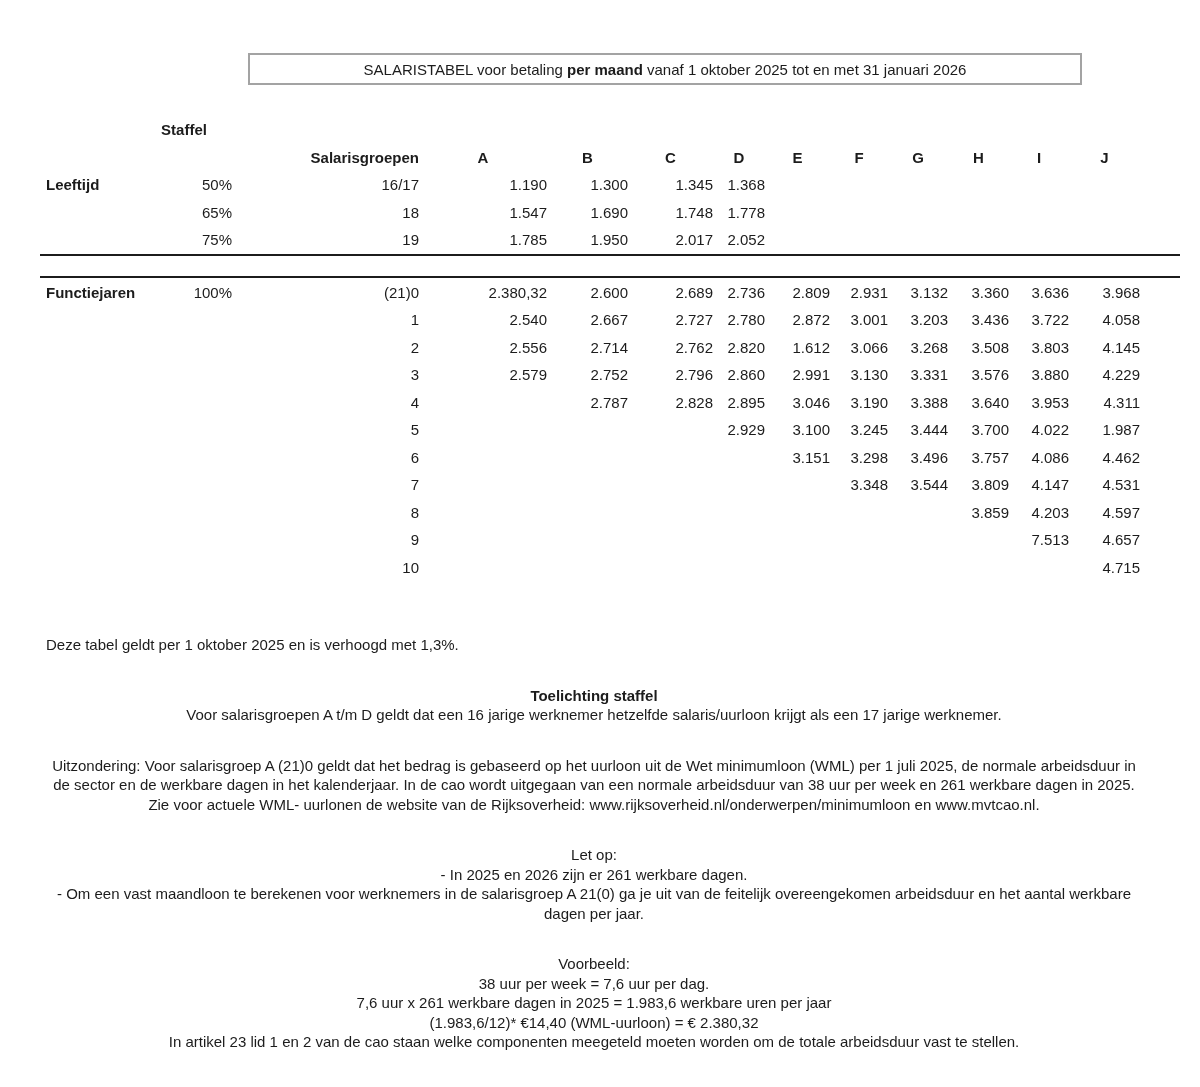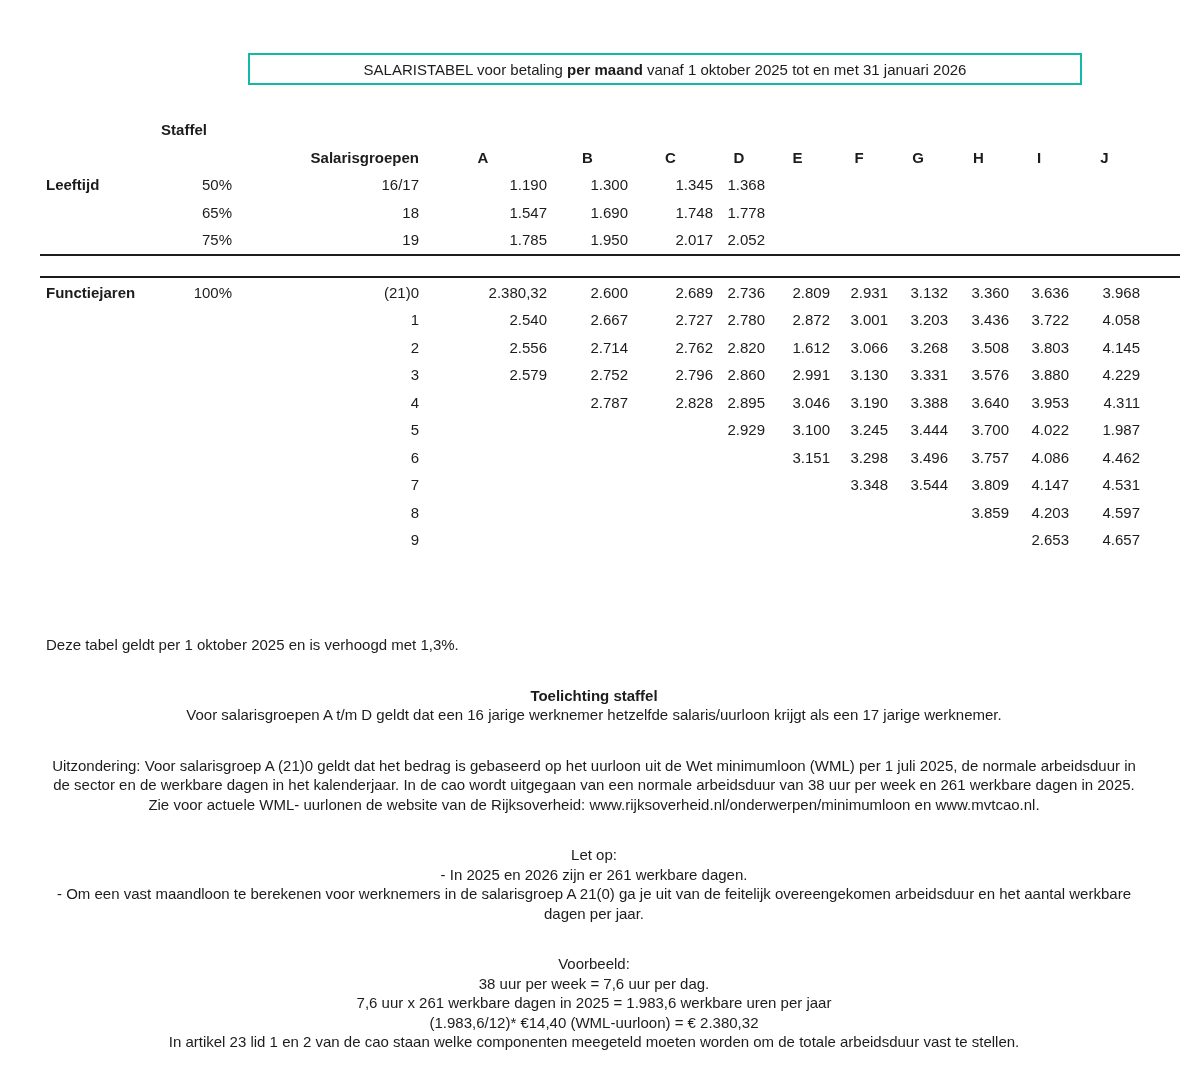--- a/index.html
+++ b/index.html
@@ -6,21 +6,21 @@
   html, body { background:#ffffff; }
   body {
     width:1200px; height:1087px; overflow:hidden;
     font-family:"Liberation Sans", sans-serif;
     color:#1c1c1c;
   }
   .page { position:relative; width:1200px; height:1087px; background:#fff; }
 
   .title-box {
     position:absolute; left:248px; top:53px; width:834px; height:32px;
-    border:2px solid #14b8a6;
+    border:2px solid #a3a3a3;
     display:flex; align-items:center; justify-content:center;
     font-size:15px; white-space:nowrap;
   }
   .title-box .bold { font-weight:bold; }
 
   .table-area { position:absolute; left:46px; top:116px; width:1140px; }
 
   table.salary { border-collapse:collapse; table-layout:fixed; width:1094px; }
   table.salary td { font-size:15px; height:27.5px; padding:0; vertical-align:middle; white-space:nowrap; overflow:visible; }
   .num { text-align:right; }
@@ -298,22 +298,37 @@
             <td class="num"></td>
             <td class="num">9</td>
             <td class="num"></td>
             <td class="num"></td>
             <td class="num"></td>
             <td class="num"></td>
             <td class="num"></td>
             <td class="num"></td>
             <td class="num"></td>
             <td class="num"></td>
-            <td class="num">2.653</td>
+            <td class="num">7.513</td>
             <td class="num">4.657</td>
+          </tr>
+          <tr>
+            <td class="bold"></td>
+            <td class="num"></td>
+            <td class="num">10</td>
+            <td class="num"></td>
+            <td class="num"></td>
+            <td class="num"></td>
+            <td class="num"></td>
+            <td class="num"></td>
+            <td class="num"></td>
+            <td class="num"></td>
+            <td class="num"></td>
+            <td class="num"></td>
+            <td class="num">4.715</td>
           </tr>
         </tbody>
     </table>
 
   </div>
 
   <div class="notes">
     <div>Deze tabel geldt per 1 oktober 2025 en is verhoogd met 1,3%.</div>
     <div id="note-sections">
         <div class="note-section">

